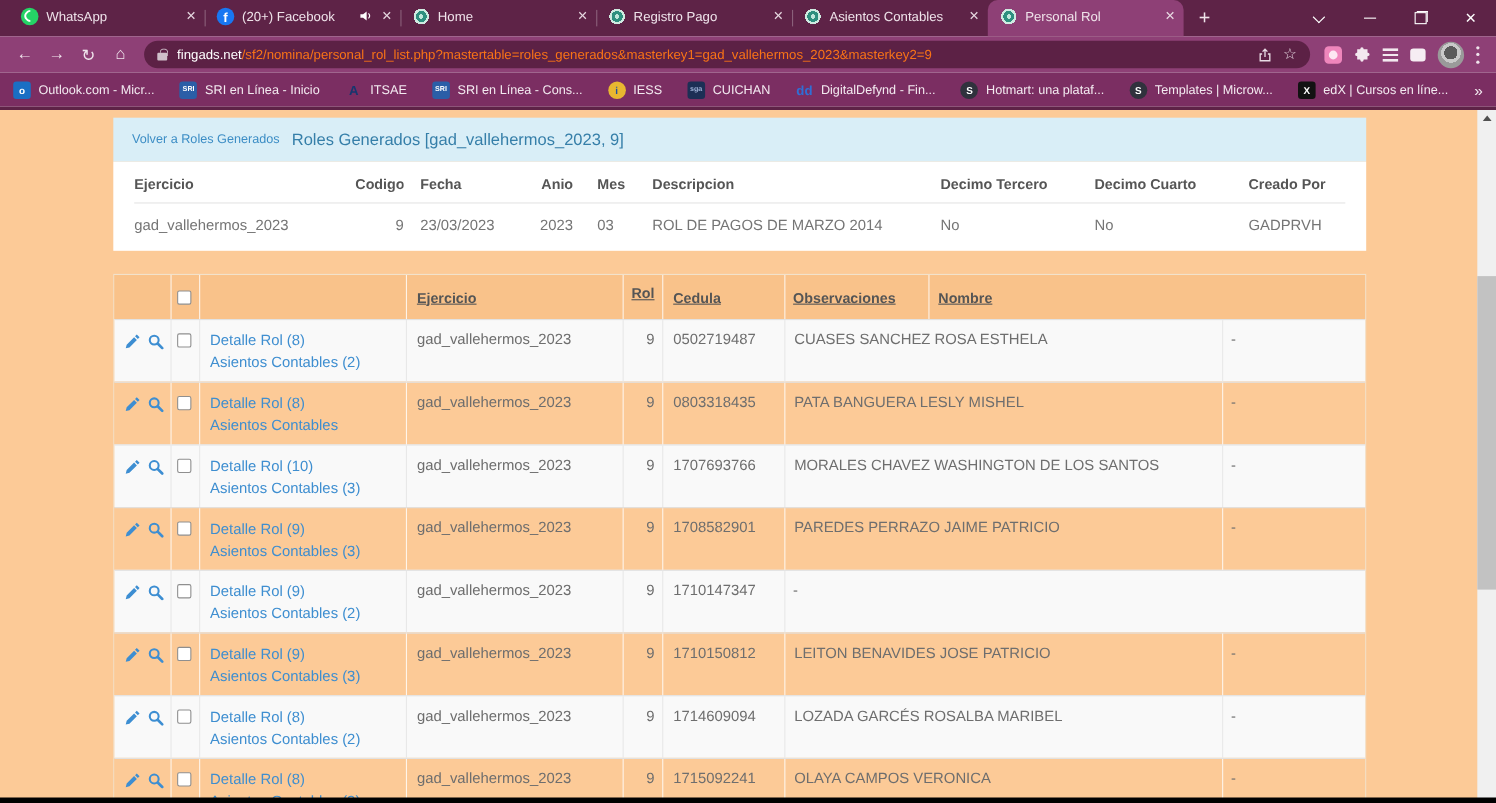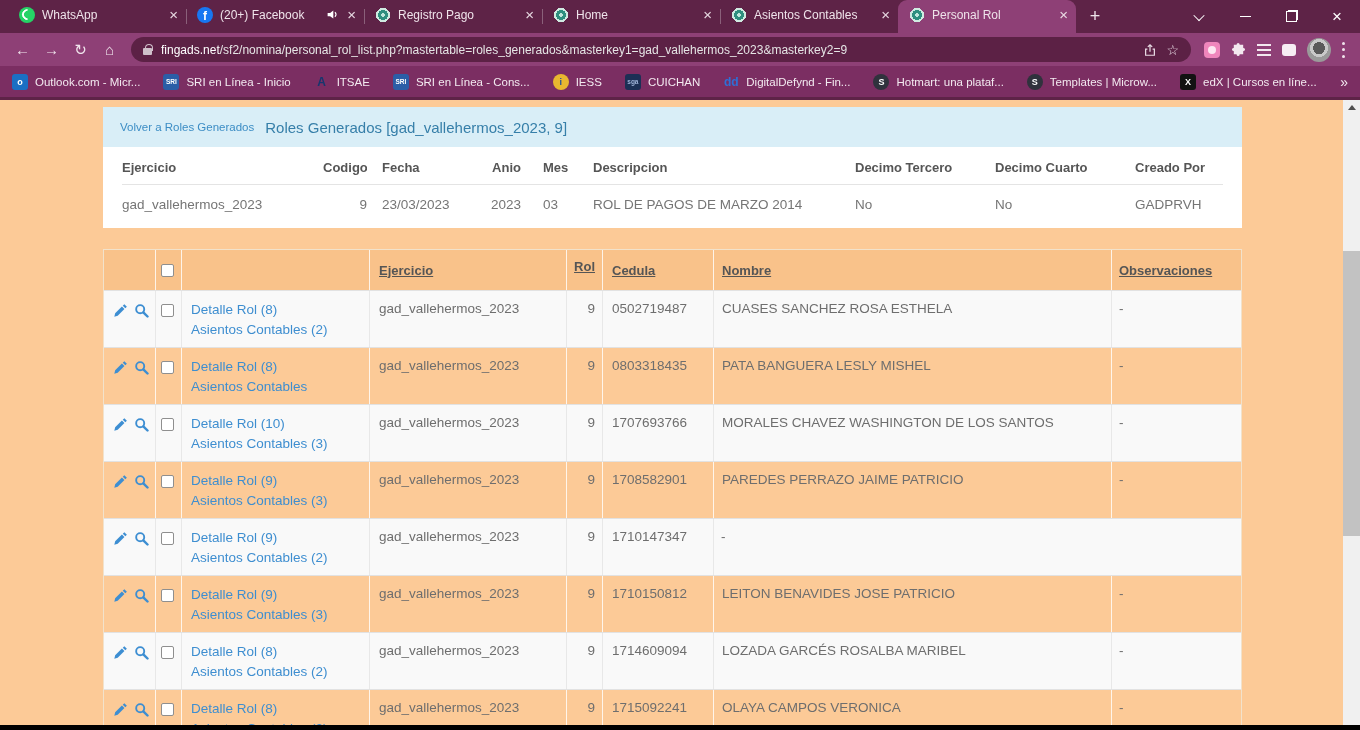--- a/index.html
+++ b/index.html
@@ -47,21 +47,21 @@
   .toolbar { height: 33px; background: #8e4076; display: flex; align-items: center; padding: 0 9px; gap: 2px; }
   .nav-ico { width: 27px; text-align: center; color: #f0e4ec; font-size: 15px; flex: none; }
   .omnibox { flex: 1; min-width: 0; height: 25px; background: #5c2145; border-radius: 13px;
     display: flex; align-items: center; padding: 0 12px; margin: 0 6px; gap: 9px;
     color: #e8dbe4; font-size: 12px; }
   .lock { width: 9px; height: 7px; background: #cfc0ca; border-radius: 1px; position: relative; flex: none; margin-top: 3px; }
   .lock::before { content: ""; position: absolute; left: 1.5px; top: -4px; width: 6px; height: 6px;
     border: 1.5px solid #cfc0ca; border-bottom: none; border-radius: 4px 4px 0 0; }
   .url { flex: 1; min-width: 0; white-space: nowrap; overflow: hidden; }
   .url-domain { color: #ffffff; }
-  .url-path { color: #e5e5e5; }
+  .url-path { color: #f97316; }
   .star-icon { font-size: 14px; color: #e8dbe4; flex: none; }
   .star-icon::before { content: "\2606"; }
   .ext-area { display: flex; align-items: center; gap: 11px; margin: 0 5px; flex: none; }
   .pink-ext { width: 16px; height: 16px; border-radius: 4px; background: #ef86bc; position: relative; }
   .pink-ext::after { content: ""; position: absolute; inset: 4px; border-radius: 50%; background: #fde7f2; }
   .readlist { width: 14px; height: 12px; background: linear-gradient(#f3e8ef 0 2px, rgba(0,0,0,0) 2px 5px, #f3e8ef 5px 7px, rgba(0,0,0,0) 7px 10px, #f3e8ef 10px 12px); }
   .sidebar-sq { width: 14px; height: 12px; background: #f6edf3; border-radius: 3px; }
   .avatar { width: 24px; height: 24px; border-radius: 50%;
     background: radial-gradient(circle at 50% 42%, #5a5a5a 0 6px, #c9c9c9 6px 9px, #9a9a9a 9px); }
   .kebab { width: 4px; height: 16px; display: flex; flex-direction: column; justify-content: space-between; }
@@ -154,27 +154,27 @@
     <span class="tab-audio">
             <svg width="13" height="13" viewBox="0 0 16 16">
               <path d="M2 6h3l4-3v10l-4-3H2z" fill="#fff"></path>
               <path d="M11 5.2a4 4 0 010 5.6" stroke="#fff" fill="none" stroke-width="1.3"></path>
             </svg>
           </span>
     <span class="tab-close"></span>
   </div>
         <div class="tab">
     <span class="favicon ti-fingads"></span>
-    <span class="tab-title">Registro Pago</span>
+    <span class="tab-title">Home</span>
 
     <span class="tab-close"></span>
   </div>
         <div class="tab">
     <span class="favicon ti-fingads"></span>
-    <span class="tab-title">Home</span>
+    <span class="tab-title">Registro Pago</span>
 
     <span class="tab-close"></span>
   </div>
         <div class="tab">
     <span class="favicon ti-fingads"></span>
     <span class="tab-title">Asientos Contables</span>
 
     <span class="tab-close"></span>
   </div>
         <div class="tab active">
@@ -315,25 +315,25 @@
         <div class="c c-links"></div>
         <div class="c c-ejer">
             <a>Ejercicio</a>
           </div>
         <div class="c c-rol">
             <a>Rol</a>
           </div>
         <div class="c c-ced">
             <a>Cedula</a>
           </div>
+        <div class="c c-obs">
+            <a>Observaciones</a>
+          </div>
         <div class="c c-nom">
             <a>Nombre</a>
-          </div>
-        <div class="c c-obs">
-            <a>Observaciones</a>
           </div>
       </div>
       <div id="detail-rows">
           <div class="row">
     <div class="c c-act">
       <svg width="15" height="15" viewBox="0 0 16 16">
                 <path fill="#3d8ed2" d="M12.1 1.2l2.7 2.7-1.7 1.7-2.7-2.7zM9.5 3.8l2.7 2.7L5 13.7l-3.6.9.9-3.6z"></path>
               </svg>
       <svg width="15" height="15" viewBox="0 0 16 16">
                 <circle cx="6.6" cy="6.6" r="4.3" fill="none" stroke="#3d8ed2" stroke-width="2"></circle>

